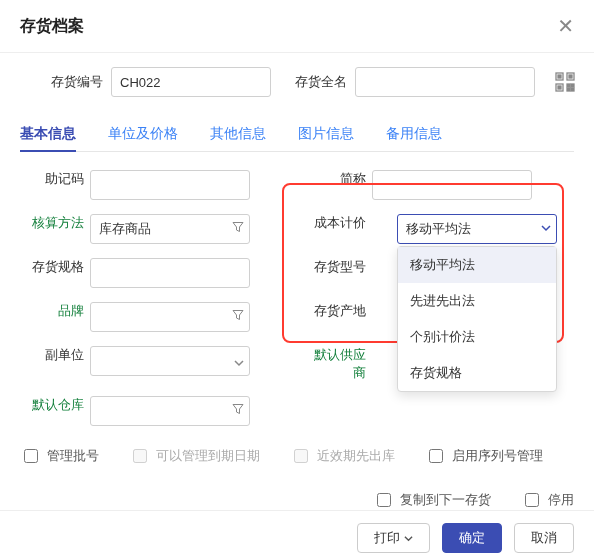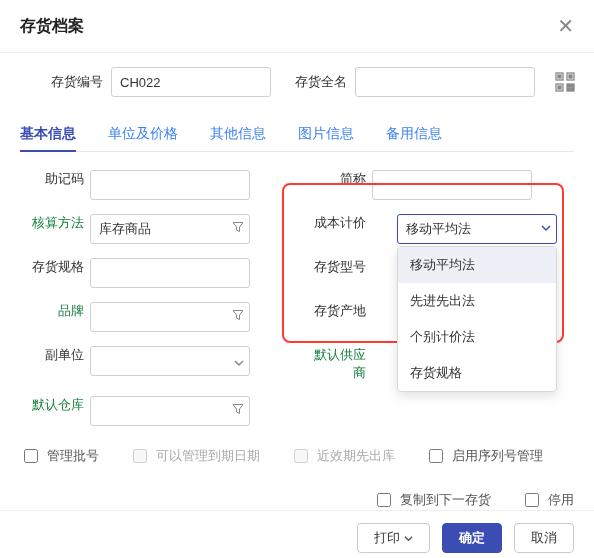--- a/index.html
+++ b/index.html
@@ -66,21 +66,21 @@
   .check-row2 { margin-top: 24px; justify-content: flex-end; }
   .footer {
     padding: 12px 20px; display:flex; justify-content:flex-end; gap:12px; align-items:center;
     border-top: 1px solid #eee;
   }
   .btn {
     height: 30px; padding: 0 16px; border-radius: 4px; font-size: 13px; cursor:pointer;
     display:inline-flex; align-items:center; gap:4px;
   }
   .btn-plain { background:#fff; border:1px solid #ccc; color:#333; }
-  .btn-primary { background:#3b4db3; border:1px solid #3b4db3; color:#fff;font-weight:bold; }
+  .btn-primary { background:#3b4db3; border:1px solid #3b4db3; color:#fff; }
   .qr {
     width:28px; height:28px; display:inline-flex; align-items:center; justify-content:center;
     color:#888; font-size:18px;
   }
 </style>
 </head>
 <body>
 
 <div class="modal">
   <div class="modal-header">

